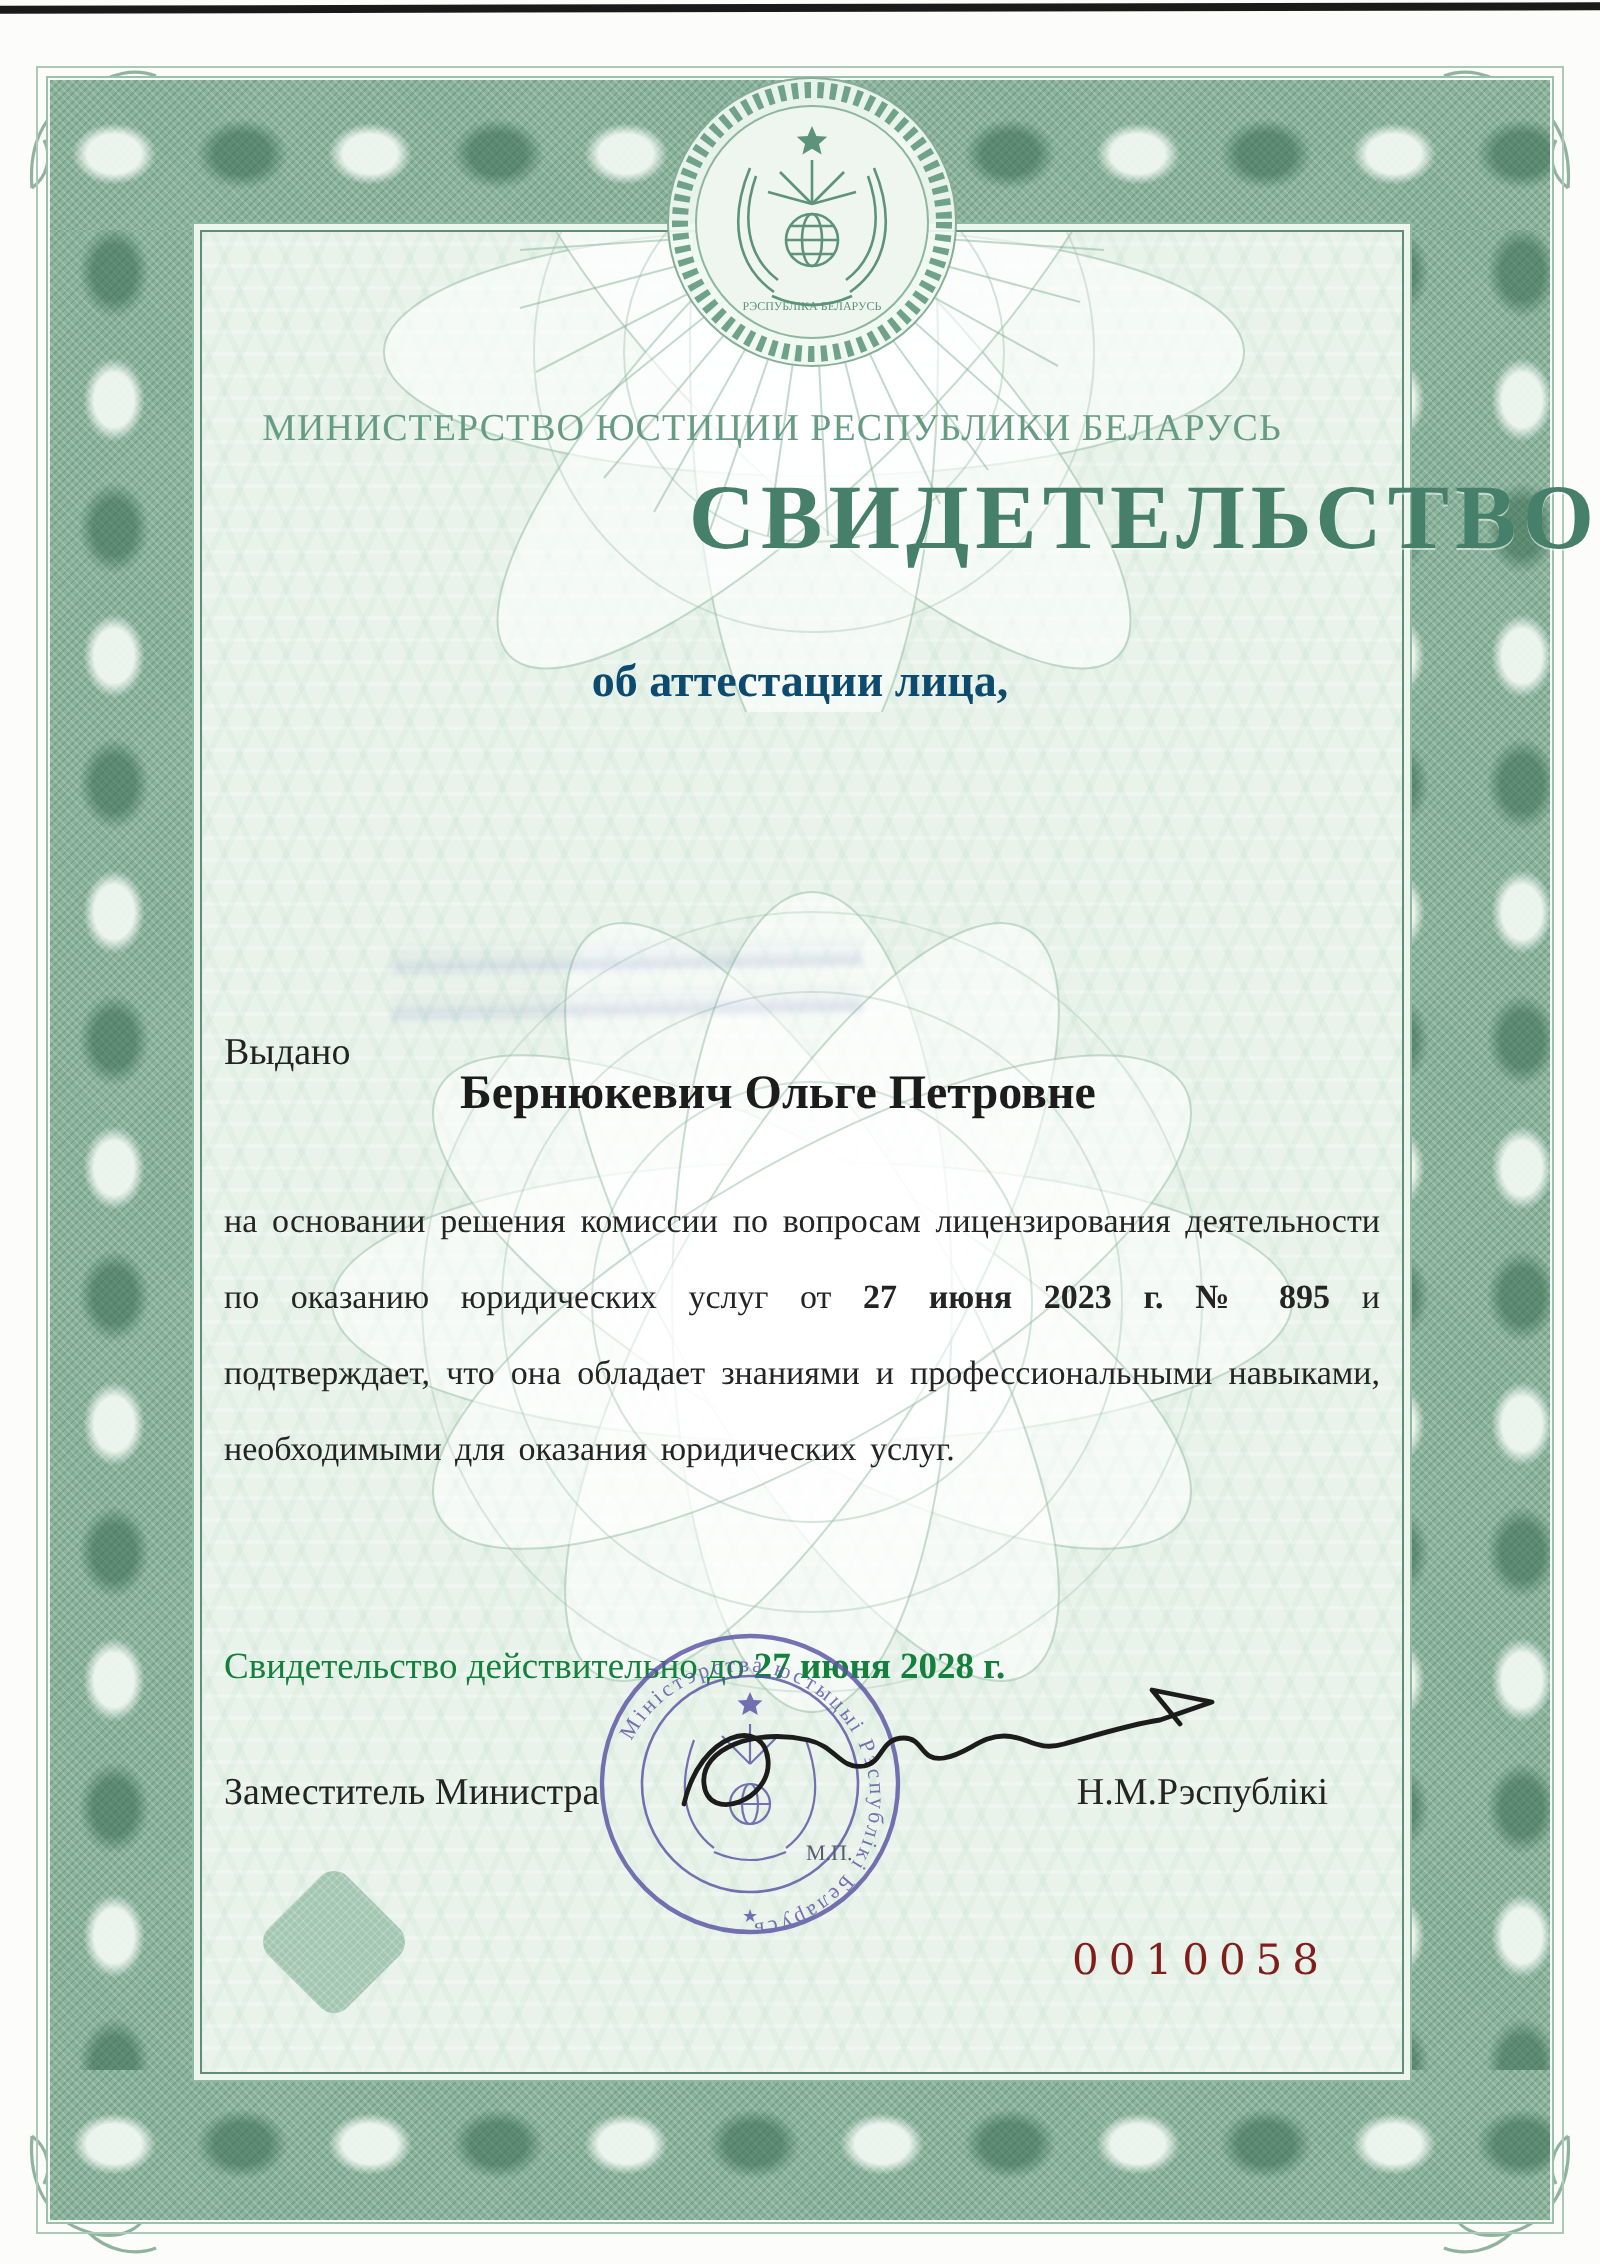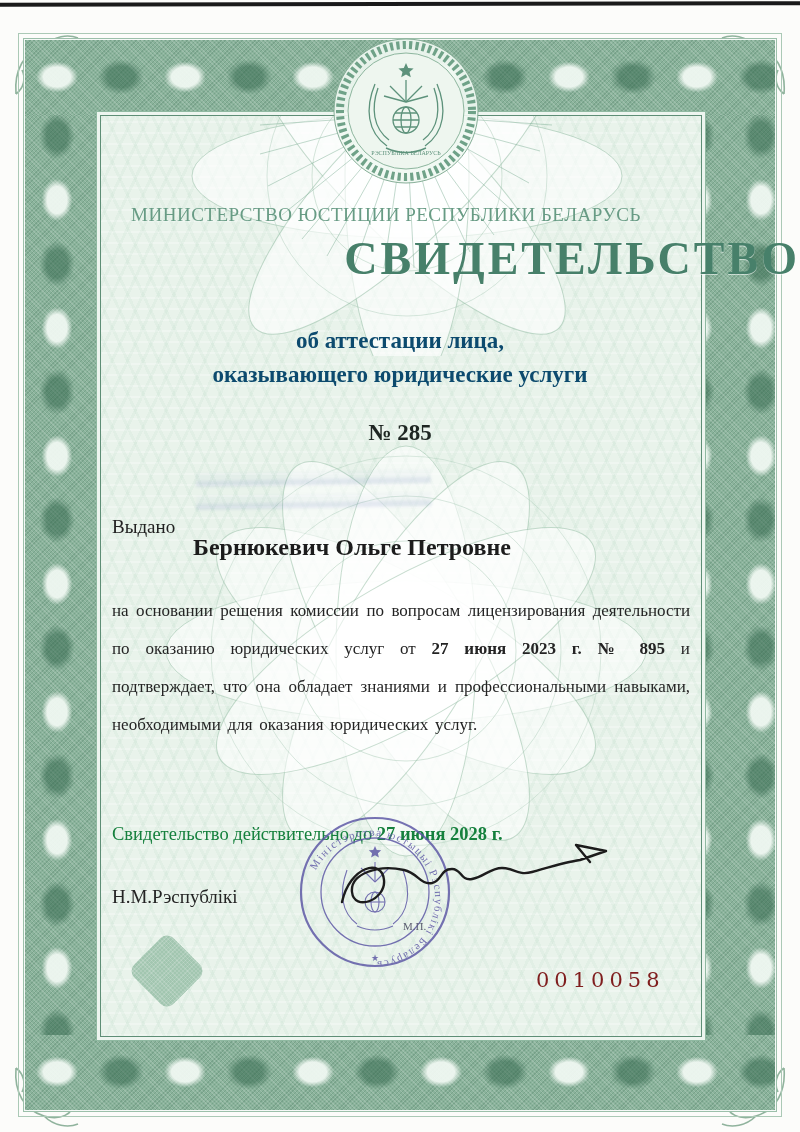--- a/index.html
+++ b/index.html
@@ -35,21 +35,21 @@
     border:1.5px solid #5e8e76;box-shadow:0 0 0 3px #edf5ef,0 0 0 4px #8fb9a1;overflow:hidden;}
   .rosette{position:absolute;pointer-events:none;}
   .corner-orn{position:absolute;width:70px;height:70px;}
   
   .abs{position:absolute;z-index:7;}
   #ministry{left:0;width:772px;top:204px;text-align:center;font-size:19px;letter-spacing:.5px;color:#679b84;}
   #title{left:0;width:800px;top:232px;text-align:right;font-size:46px;font-weight:bold;letter-spacing:3px;color:#47806a;text-shadow:0 1px 0 rgba(255,255,255,.55);}
   #subtitle{left:0;width:800px;top:324px;text-align:center;font-size:23px;font-weight:bold;line-height:34px;color:#0c4a6e;}
   #certnum{left:0;width:800px;top:420px;text-align:center;font-size:23px;font-weight:bold;color:#1e2622;}
   #issued{left:112px;top:516px;font-size:19px;}
-  #holder{left:0;width:704px;top:534px;text-align:center;font-size:24px;font-weight:bold;color:#1c1c1c;}
+  #holder{left:0;width:704px;top:534px;text-align:center;font-size:24px;font-weight:bold;color:#1c1c1c;padding-left:37px;}
   #body-par{left:112px;top:592px;width:578px;font-size:17px;line-height:38px;text-align:justify;word-spacing:2.5px;color:#242424;}
   #validity{left:112px;top:824px;font-size:18.5px;color:#15803d;}
   #sig-row{left:112px;top:886px;width:552px;display:flex;justify-content:space-between;font-size:19px;color:#242424;}
   #serial{left:536px;top:968px;font-family:"DejaVu Serif",serif;font-size:21px;letter-spacing:5px;color:#7f1d1d;}
   #diamond{position:absolute;left:139px;top:943px;width:56px;height:56px;border-radius:10px;transform:rotate(45deg);
     background:
       repeating-linear-gradient(90deg, rgba(255,255,255,.15) 0 1px, transparent 1px 3px),
       repeating-linear-gradient(0deg, rgba(255,255,255,.15) 0 1px, transparent 1px 3px),
       #a2c6b0;z-index:6;}
   #ghost{position:absolute;left:196px;top:462px;width:235px;height:46px;z-index:6;opacity:.45;filter:blur(1.5px);transform:rotate(-1deg);
@@ -152,32 +152,31 @@
       <path d="M62,84 h26 M64,77 h22 M64,91 h22"></path>
       <path d="M55,112 q20,9 40,0" stroke-width="1.4"></path>
     </g>
     <text x="75" y="119" text-anchor="middle" font-size="6" fill="#5d927b" font-family="Liberation Serif,serif">РЭСПУБЛІКА БЕЛАРУСЬ</text>
   </svg>
 
   <div class="abs" id="ministry">МИНИСТЕРСТВО ЮСТИЦИИ РЕСПУБЛИКИ БЕЛАРУСЬ</div>
   <div class="abs" id="title">СВИДЕТЕЛЬСТВО</div>
   <div class="abs" id="subtitle">
     <div>об аттестации лица,</div>
-    <div>оказывающего юридические услуги</div>
-  </div>
-  <div class="abs" id="certnum">№ 285</div>
+  </div>
 
   <div id="ghost"></div>
 
   <div class="abs" id="issued">Выдано</div>
   <div class="abs" id="holder">Бернюкевич Ольге Петровне</div>
   <div class="abs" id="body-par"><span>на основании решения комиссии по вопросам лицензирования деятельности по оказанию юридических услуг от </span><b>27 июня 2023 г. № 895</b><span> и подтверждает, что она обладает знаниями и профессиональными навыками, необходимыми для оказания юридических услуг.</span></div>
   <div class="abs" id="validity"><span>Свидетельство действительно до </span><b>27 июня 2028 г.</b></div>
 
   <div class="abs" id="sig-row">
+    <span>Заместитель Министра</span>
     <span>Н.М.Рэспублікі</span>
   </div>
 
   <svg id="stamp-svg" width="160" height="160" viewBox="0 0 160 160">
     <g opacity=".82">
       <circle cx="80" cy="80" r="74" fill="none" stroke="#5a54a4" stroke-width="2.2"></circle>
       <circle cx="80" cy="80" r="54" fill="none" stroke="#5a54a4" stroke-width="1.3"></circle>
       <defs>
           <path id="ringpath" d="M20.8,58.5 A63,63 0 1,1 20.7,58.7"></path>
         </defs>

